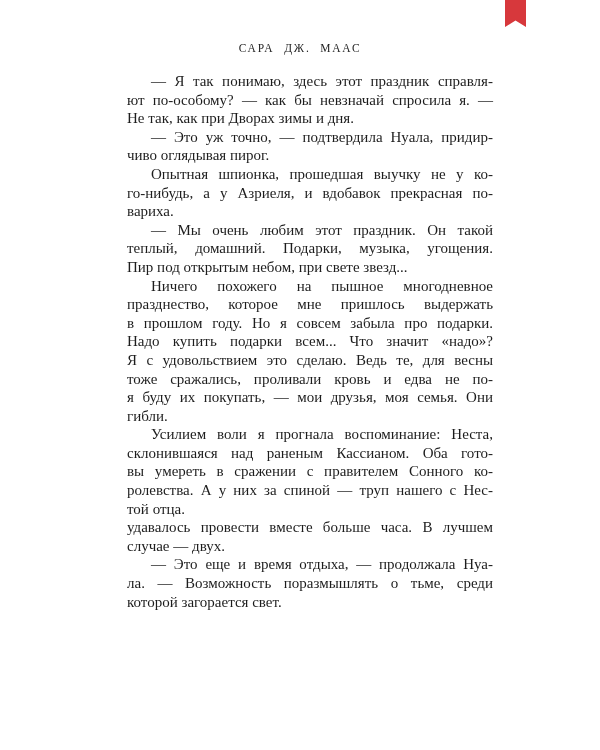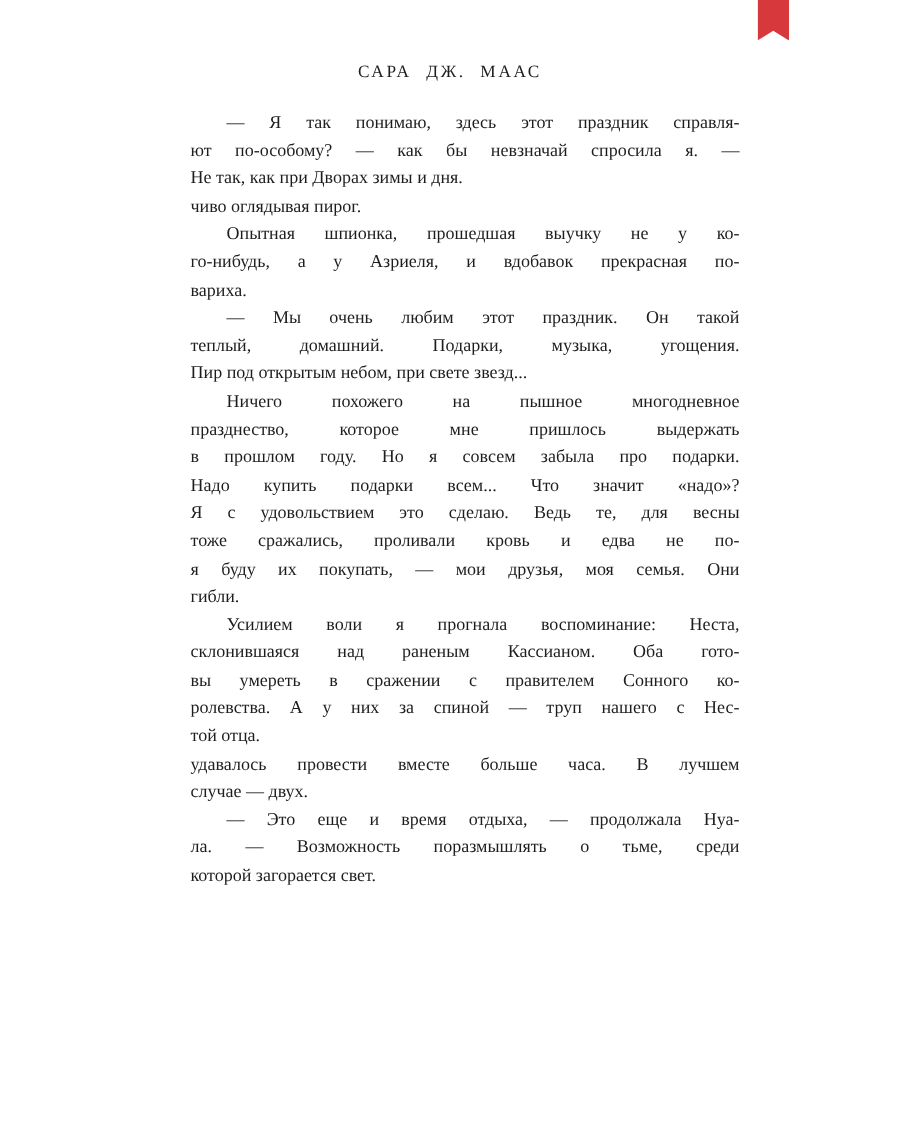--- a/index.html
+++ b/index.html
@@ -33,21 +33,21 @@
     width: 21px;
     height: 27px;
     background: #d7383c;
     clip-path: polygon(0 0, 100% 0, 100% 100%, 50% 76%, 0 100%);
   }
   #page-text {
     position: absolute;
     left: 127px;
     top: 72px;
     width: 366px;
-    font-size: 12px;
+    font-size: 15px;
     line-height: 18.6px;
     color: #1d1d1d;
   }
   #page-text .line {
     text-align: justify;
     text-align-last: justify;
     height: 18.6px;
     overflow: visible;
     white-space: nowrap;
   }
@@ -87,20 +87,21 @@
 <div id="page">
 
   <div id="bookmark" style="background: rgb(215, 56, 60);"></div>
 
   <div id="running-header">САРА ДЖ. МААС</div>
 
   <div id="page-text">
       <div class="line first">— Я так понимаю, здесь этот праздник справля-</div>
       <div class="line">ют по-особому? — как бы невзначай спросила я. —</div>
       <div class="line last">Не так, как при Дворах зимы и дня.</div>
+      <div class="line first">— Это уж точно, — подтвердила Нуала, придир-</div>
       <div class="line last">чиво оглядывая пирог.</div>
       <div class="line first">Опытная шпионка, прошедшая выучку не у ко-</div>
       <div class="line">го-нибудь, а у Азриеля, и вдобавок прекрасная по-</div>
       <div class="line last">вариха.</div>
       <div class="line first">— Мы очень любим этот праздник. Он такой</div>
       <div class="line">теплый, домашний. Подарки, музыка, угощения.</div>
       <div class="line last">Пир под открытым небом, при свете звезд...</div>
       <div class="line first">Ничего похожего на пышное многодневное</div>
       <div class="line">празднество, которое мне пришлось выдержать</div>
       <div class="line">в прошлом году. Но я совсем забыла про подарки.</div>

